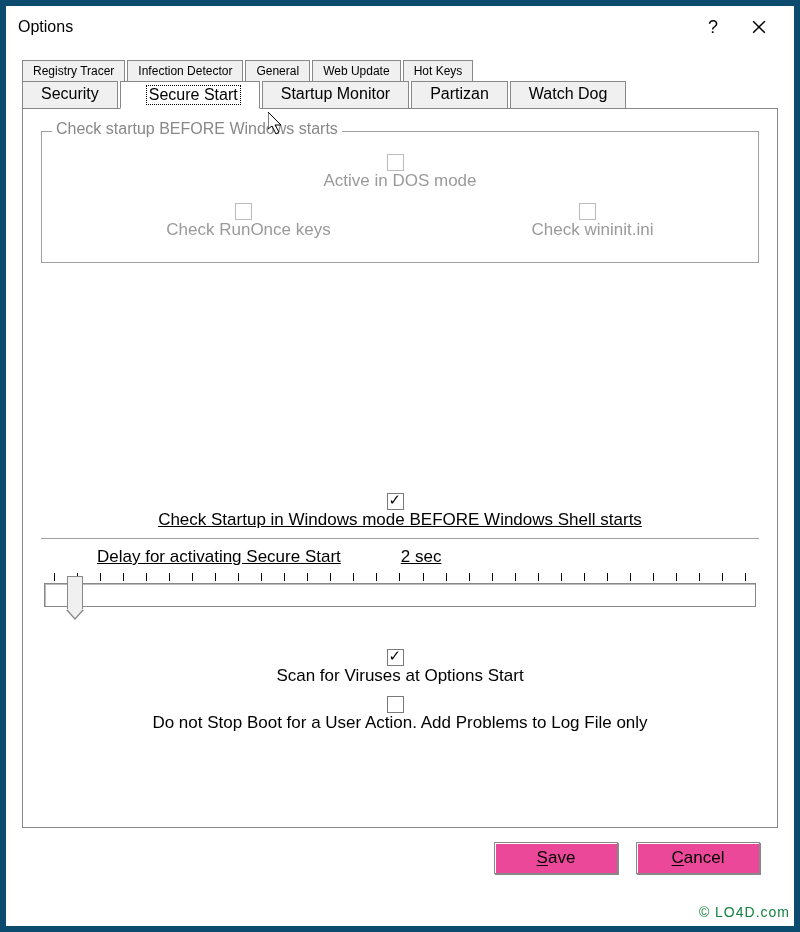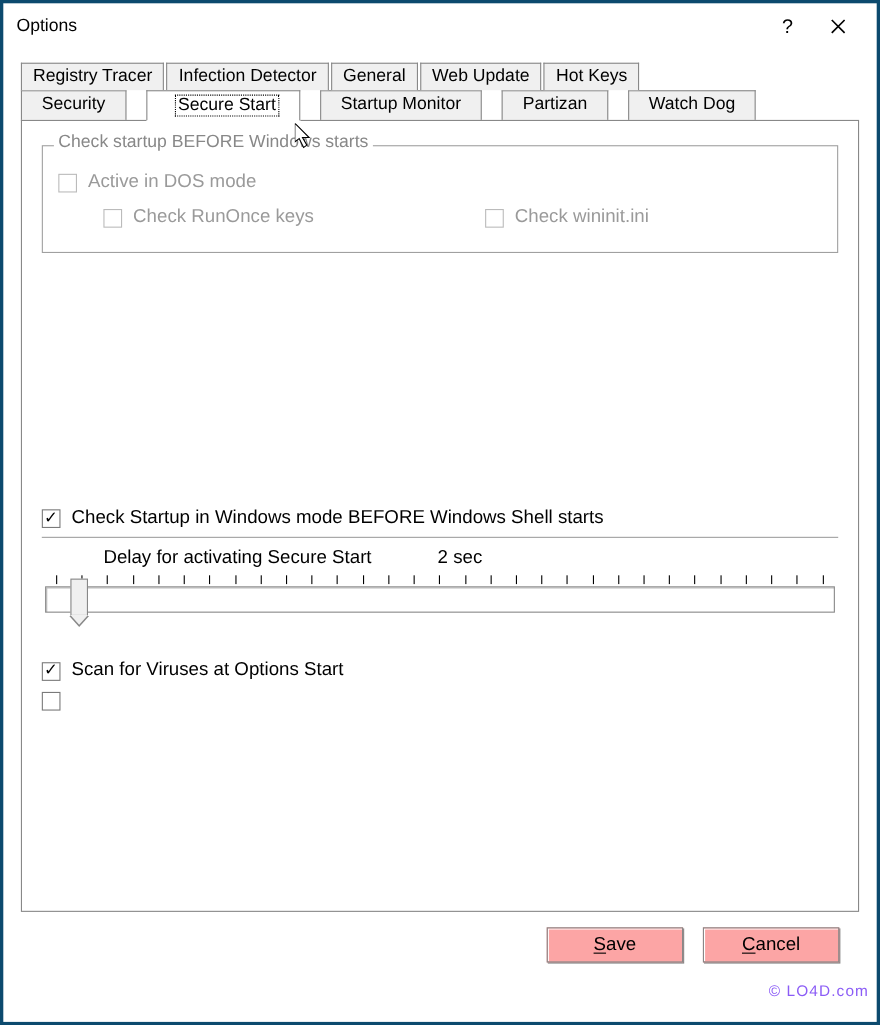--- a/index.html
+++ b/index.html
@@ -9,21 +9,21 @@
   background: #ffffff;
   width: 800px;
   height: 932px;
   overflow: hidden;
   position: relative;
 }
 .window {
   width: 800px;
   height: 932px;
   background: #ffffff;
-  border: 3px solid #0c4a6e;
+  border: 6px solid #0c4a6e;
   display: flex;
   flex-direction: column;
 }
 .titlebar {
   height: 42px;
   display: flex;
   align-items: center;
   padding: 0 12px;
   color: #000;
 }
@@ -42,27 +42,27 @@
   display: flex;
   flex-direction: column;
 }
 .tabs-wrap { position: relative; }
 .tabrow { display: flex; gap: 0; }
 .tab {
   background: #f0f0f0;
   border: 1px solid #888;
   border-bottom: none;
   padding: 3px 10px 3px 10px;
-  font-size: 16px;
+  font-size: 12px;
   margin-right: 2px;
   position: relative;
   color: #000;
   white-space: nowrap;
 }
-.tabrow2 { display: flex; gap: 16px; margin-top: 0px; }
+.tabrow2 { display: flex; gap: 0; margin-top: 0px; }
 .tab2 {
   background: #f0f0f0;
   border: 1px solid #888;
   border-bottom: none;
   padding: 3px 18px 3px 18px;
   font-size: 16px;
   margin-right: 2px;
   color: #000;
   white-space: nowrap;
 }
@@ -96,22 +96,23 @@
 .group-legend {
   position: absolute;
   top: -12px; left: 10px;
   background: #fff;
   padding: 0 4px;
   color: #888;
   font-size: 16px;
 }
 .chk-row {
   display: flex;
-  align-items: flex-end;
+  align-items: center;
   margin: 4px 0 8px 0;
+  flex-direction: column;
 }
 .chk-row.disabled { color: #9a9a9a; }
 .chkbox {
   width: 17px; height: 17px;
   border: 1px solid #7a7a7a;
   background: #fff;
   margin-right: 10px;
   display: inline-flex; align-items: center; justify-content: center;
   font-size: 14px;
   position: relative;
@@ -120,21 +121,21 @@
 .chkbox.checked::after {
   content: "✓";
   position: absolute;
   font-size: 15px;
   top: -3px; left: 1px;
   color: #000;
 }
 .chk-label { font-size: 17px; }
 .two-col { display: flex; }
 .two-col .col { flex: 1 1 50%; padding-left: 41px; }
-.row-main { margin-top: 230px; }
+.row-main { margin-top: 230px; text-decoration: underline; }
 .hr { border-top: 1px solid #a0a0a0; margin: 6px 0 6px 0; }
 .delay-row {
   display: flex;
   padding: 2px 0 0 56px;
   font-size: 17px;
   color:#000;
 }
 .delay-label { flex: 0 0 auto; text-align: center; }
 .delay-val { margin-left: 60px; }
 .slider-wrap {
@@ -182,35 +183,35 @@
 .button-row {
   display: flex;
   justify-content: flex-end;
   padding: 14px 18px 0 0;
   gap: 18px;
 }
 .btn {
   min-width: 124px;
   padding: 5px 18px;
   border: 1px solid #888;
-  background: #fca5a5;
+  background: #ec4899;
   box-shadow: 1px 1px 0 #888, inset 1px 1px 0 #fff;
   font-size: 17px;
   text-align: center;
 }
 .u { text-decoration: underline; text-underline-offset: 2px; }
 .cursor {
   position: absolute;
   left: 268px; top: 112px;
   pointer-events: none;
 }
 .watermark{
   position:absolute;
-  right:10px; bottom:24px;
-  color:#8b5cf6; font-size:14px;
+  right:10px; bottom:12px;
+  color:#15803d; font-size:14px;
   letter-spacing:1px;
 }
 </style>
 </head>
 <body>
 
 <div class="window">
   <div class="titlebar">
     <div class="titlebar-title">Options</div>
     <div class="titlebar-spacer"></div>
@@ -309,20 +310,21 @@
           </div>
         </div>
 
         <div class="lower-checks">
           <div class="chk-row">
             <span class="chkbox checked"></span>
             <span class="chk-label">Scan for Viruses at Options Start</span>
           </div>
           <div class="chk-row">
             <span class="chkbox"></span>
+            <span class="chk-label">Do not Stop Boot for a User Action. Add Problems to Log File only</span>
           </div>
         </div>
       </div>
     </div>
 
     <div class="button-row">
       <div class="btn"><span class="u" id="save-u">S</span><span id="save-rest">ave</span></div>
       <div class="btn"><span class="u" id="cancel-u">C</span><span id="cancel-rest">ancel</span></div>
     </div>
   </div>

